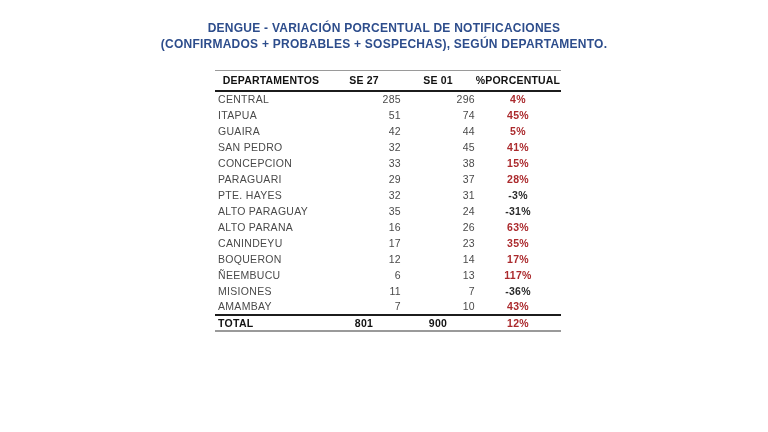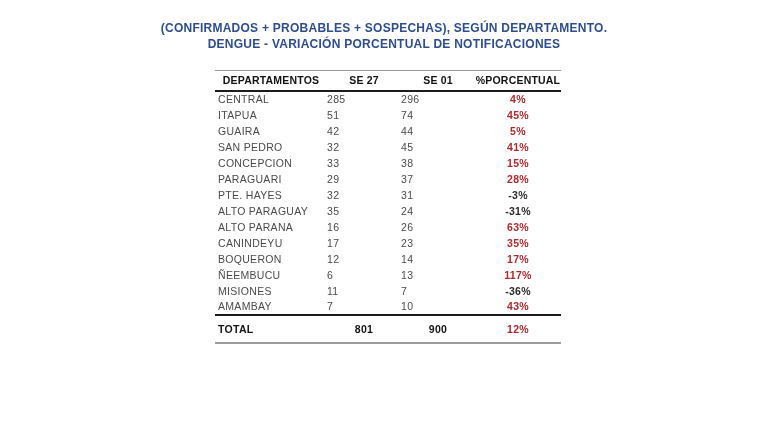--- a/index.html
+++ b/index.html
@@ -26,41 +26,41 @@
   thead tr{height:20px;}
   thead th{border-top:1.5px solid var(--line-gray);
     border-bottom:2px solid var(--dark);
     font-size:10.5px;font-weight:bold;color:#121212;letter-spacing:.2px;
     text-align:center;vertical-align:middle;padding:0;margin-left:48px;}
 
   tbody tr{height:16px;}
   tbody td{font-size:10.5px;color:var(--txt);letter-spacing:.3px;
     vertical-align:middle;padding:0;}
   td.dept{text-align:left;padding-left:3px;}
-  td.num{text-align:left;}
+  td.num{text-align:right;}
   td.pct{text-align:center;font-weight:bold;color:var(--red);}
   td.pct.neg{color:var(--neg);}
 
-  tfoot tr{height:28px;}
+  tfoot tr{height:16px;}
   tfoot td{border-top:2px solid var(--dark);
     border-bottom:2px solid var(--line-gray);
     font-size:10.5px;font-weight:bold;color:#121212;letter-spacing:.3px;
     vertical-align:middle;padding:0;}
   tfoot td.dept{text-align:left;padding-left:3px;}
   tfoot td.num{text-align:center;}
   tfoot td.pct{text-align:center;color:var(--red);}
 </style>
 </head>
 <body>
 
 <div class="slide">
 
   <div class="title">
+    <div>DENGUE - VARIACIÓN PORCENTUAL DE NOTIFICACIONES</div>
     <div>(CONFIRMADOS + PROBABLES + SOSPECHAS), SEGÚN DEPARTAMENTO.</div>
-    <div>DENGUE - VARIACIÓN PORCENTUAL DE NOTIFICACIONES</div>
   </div>
 
   <div class="table-wrap">
     <table>
       <colgroup>
           <col class="c1">
           <col class="c2">
           <col class="c3">
           <col class="c4">
         </colgroup>

